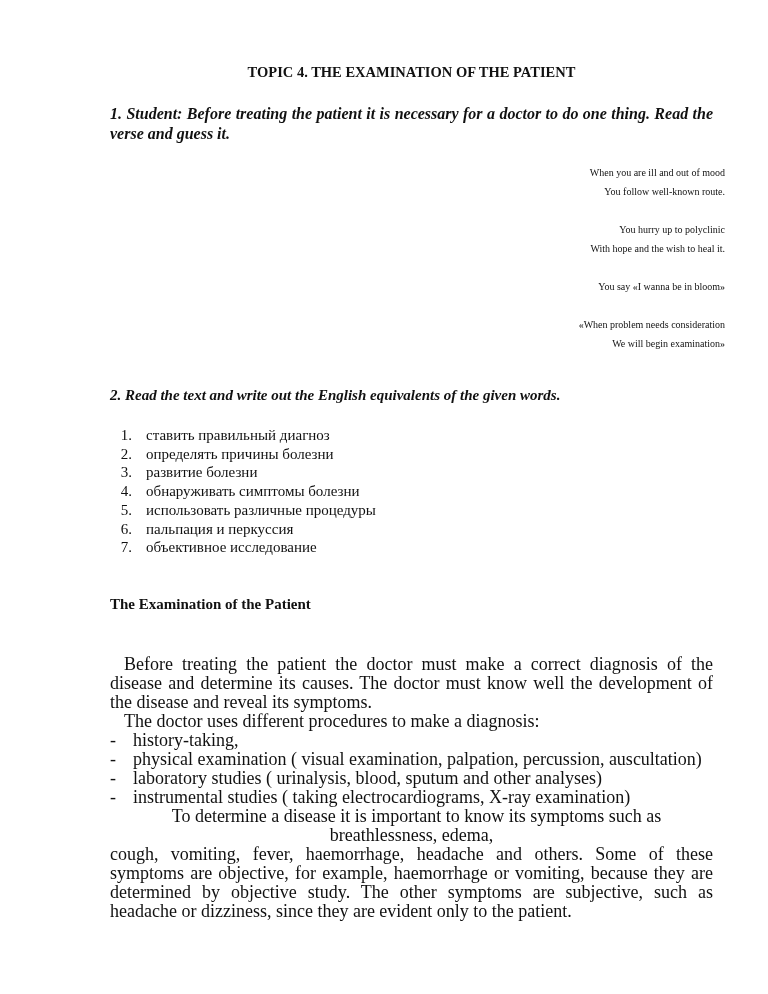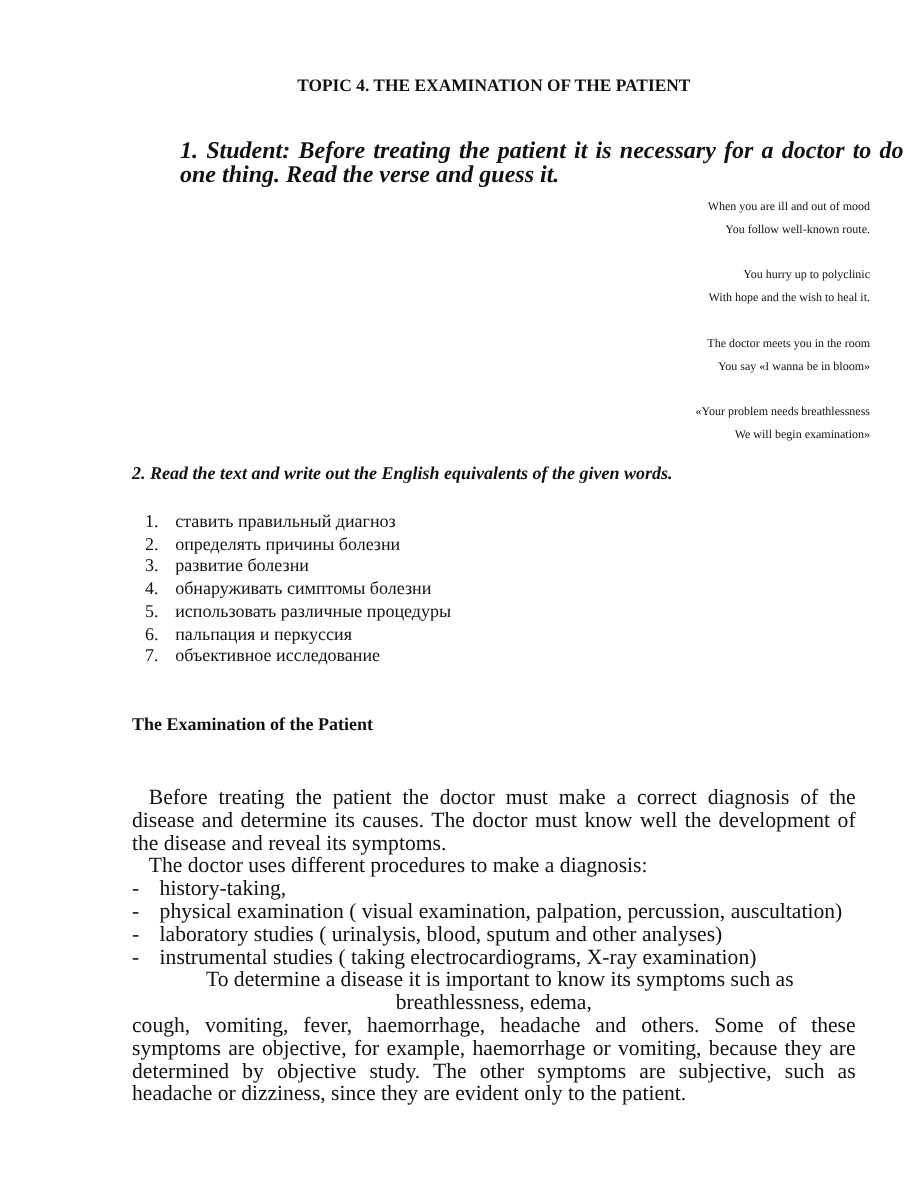--- a/index.html
+++ b/index.html
@@ -27,30 +27,29 @@
       top: 64px;
       left: 0;
       width: 603px;
       text-align: center;
       font-weight: bold;
       font-size: 14.5px;
       letter-spacing: 0px;
     }
     .task1 {
       position: absolute;
-      top: 116px;
+      top: 104px;
       left: 0;
       width: 603px;
       font-weight: bold;
       font-style: italic;
       text-align: justify;
       text-align-last: left;
       line-height: 20px;
-      font-size: 20px;
-      margin-left: 40px;
+      font-size: 16px;
     }
     .verse {
       position: absolute;
       top: 163px;
       left: 12px;
       width: 603px;
       text-align: right;
       font-size: 10px;
       line-height: 19px;
     }
@@ -140,25 +139,24 @@
   <div class="verse">
     <div class="stanza">
       <span class="verse-line">When you are ill and out of mood</span>
       <span class="verse-line">You follow well-known route.</span>
     </div>
     <div class="stanza">
       <span class="verse-line">You hurry up to polyclinic</span>
       <span class="verse-line">With hope and the wish to heal it.</span>
     </div>
     <div class="stanza">
-      <span class="verse-line">The doctor meets you in the room</span>
       <span class="verse-line">You say «I wanna be in bloom»</span>
     </div>
     <div class="stanza">
-      <span class="verse-line">«Your problem needs breathlessness</span>
+      <span class="verse-line">«When problem needs consideration</span>
       <span class="verse-line">We will begin examination»</span>
     </div>
   </div>
 
   <div class="task2">2. Read the text and write out the English equivalents of the given words.</div>
 
   <ol class="vocab">
     <li>
       <span class="num">1.</span>
       <span class="term">ставить правильный диагноз</span>

